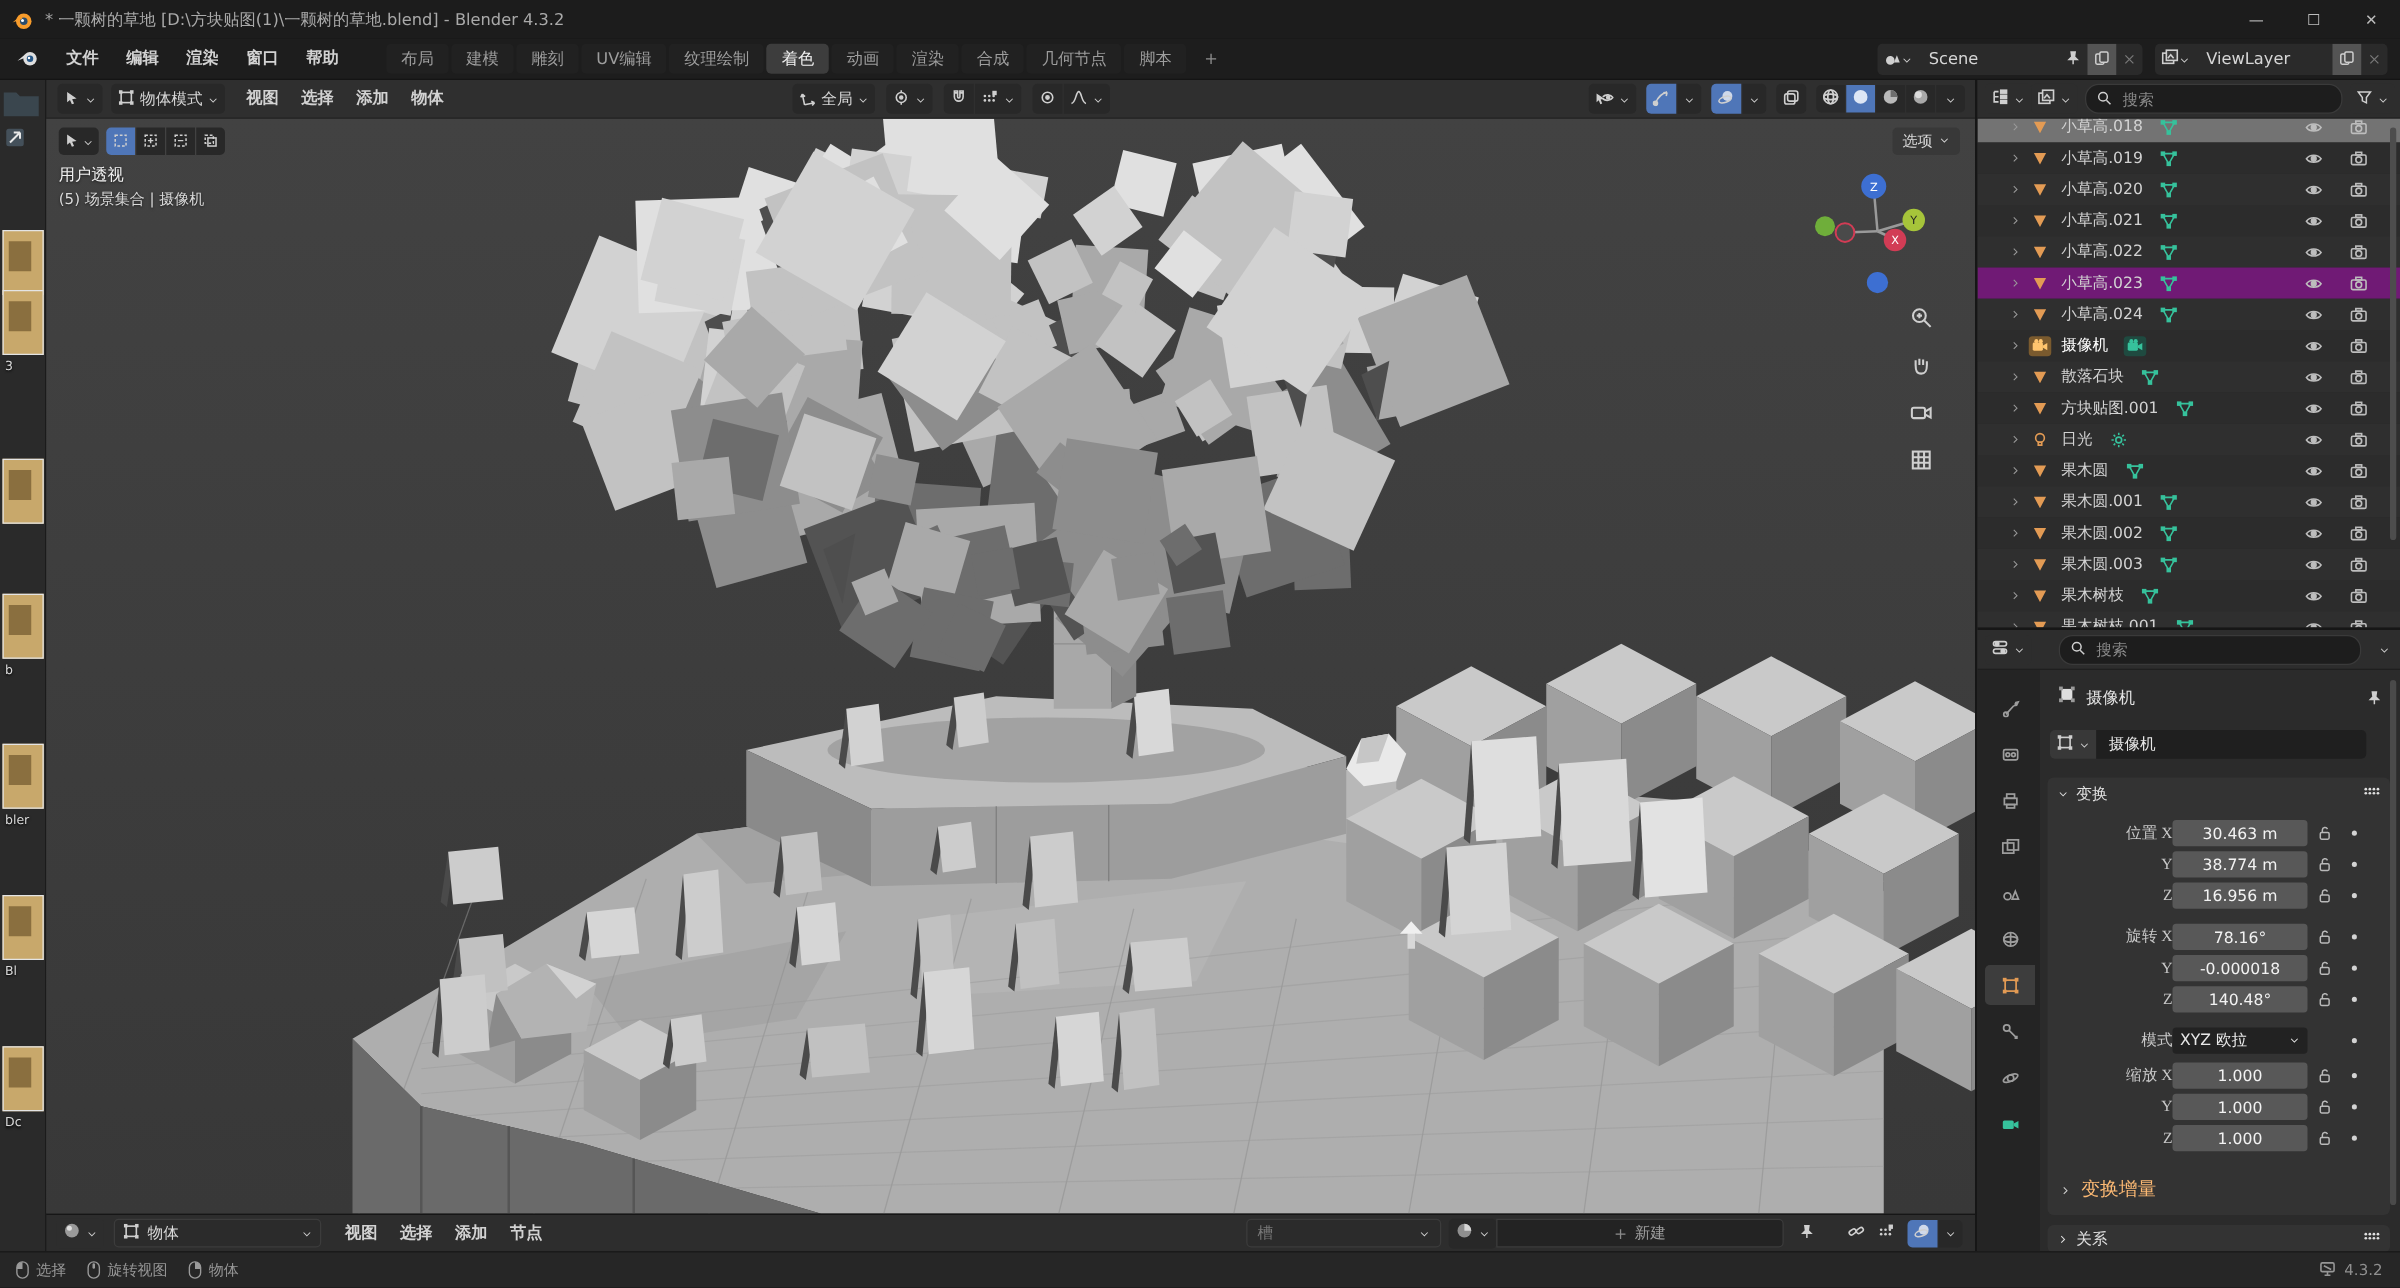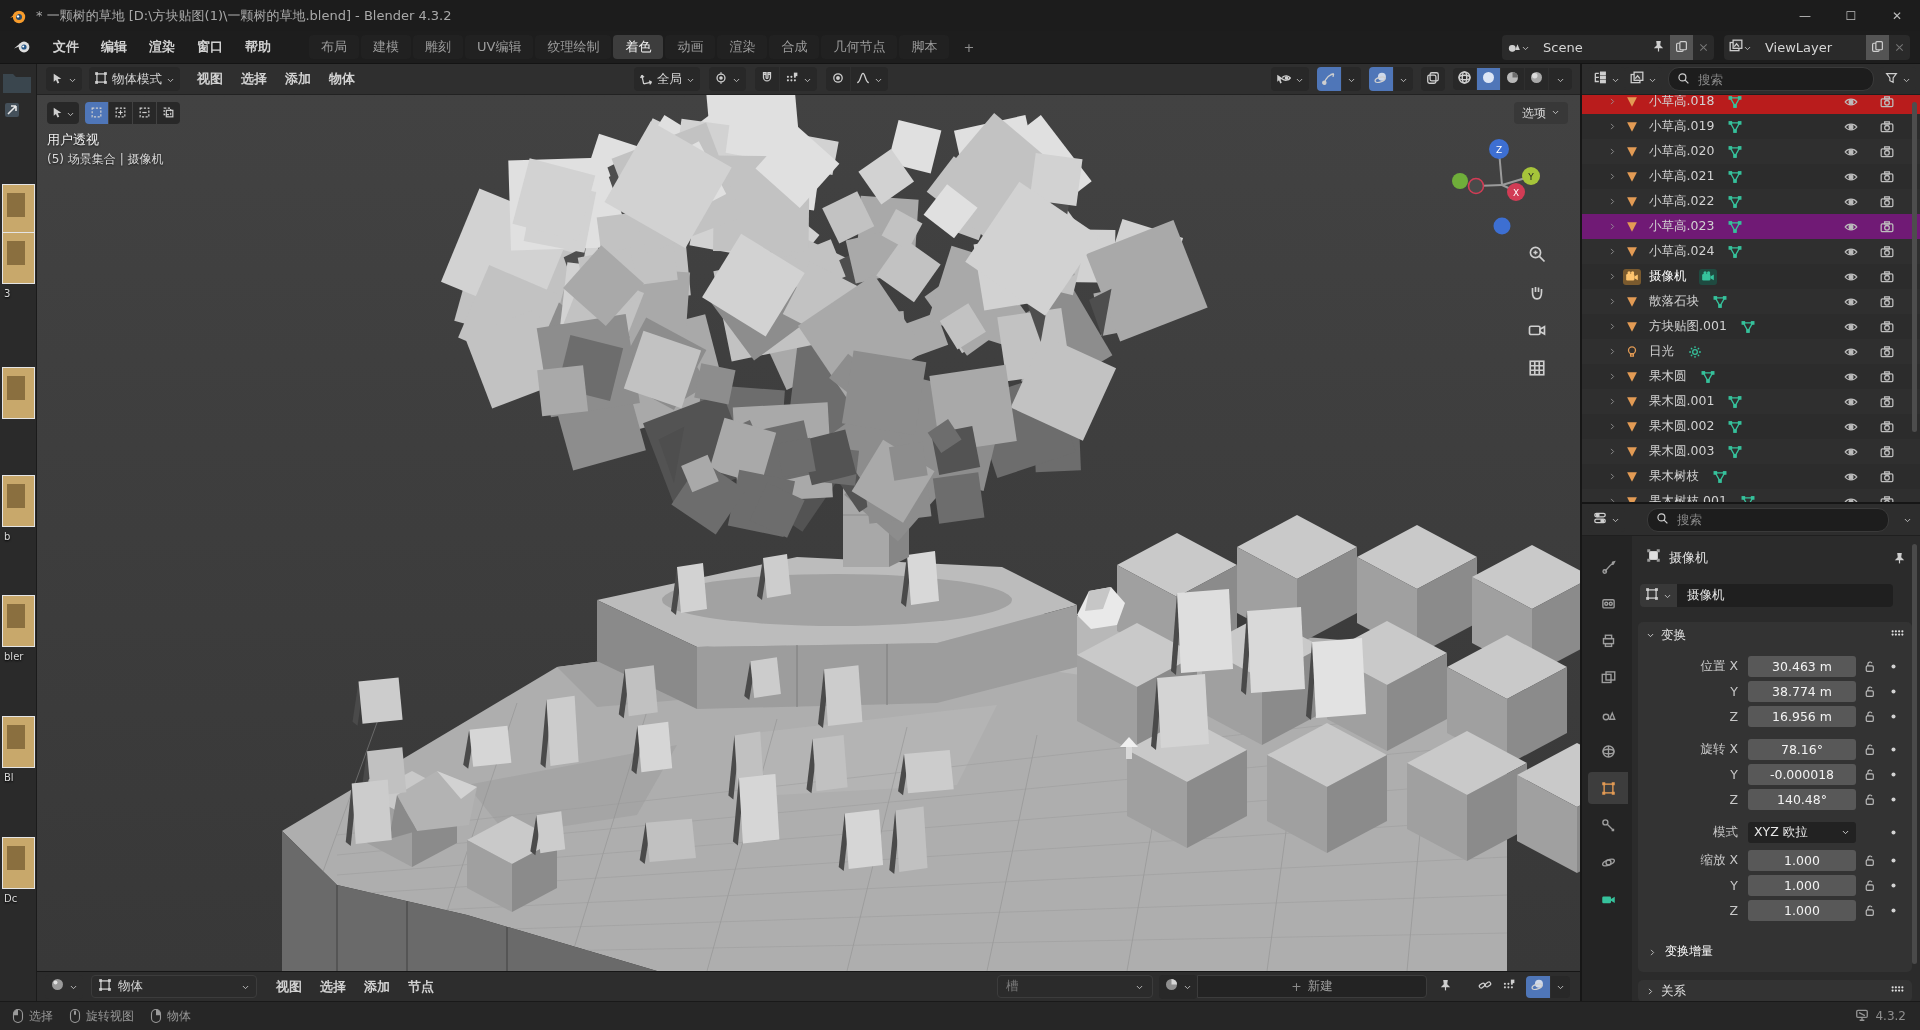--- a/index.html
+++ b/index.html
@@ -55,21 +55,21 @@
   #outliner-scroll{position:absolute;right:3px;top:38px;width:5px;height:330px;background:#4d4d4d;border-radius:3px;}
   
   #props{position:absolute;left:0;top:438px;width:100%;height:499px;background:#2b2b2b;border-top:2px solid #161616;box-sizing:border-box;}
   #props-header{position:absolute;left:0;top:0;width:100%;height:32px;background:#2d2d2d;border-bottom:1px solid #1f1f1f;box-sizing:border-box;display:flex;align-items:center;}
   #props-tabs{position:absolute;left:0;top:32px;width:50px;height:467px;background:#242424;}
   .ptab{position:absolute;left:6px;width:40px;height:32px;display:flex;align-items:center;justify-content:center;border-radius:4px 0 0 4px;color:#9d9d9d;}
   .ptab.active{background:#3d3d3d;}
   .panel{position:absolute;background:#333333;border-radius:5px;}
   .panelhead{font-size:12.5px;color:#e0e0e0;display:flex;align-items:center;gap:6px;padding:0 8px;height:26px;}
   .fieldrow{position:absolute;display:flex;align-items:center;}
-  .flabel{width:92px;text-align:right;font-size:12.5px;color:#c8c8c8;padding-right:10px;}
+  .flabel{width:92px;text-align:right;font-size:12.5px;color:#c8c8c8;font-family:Liberation Serif, serif;}
   .fval{width:108px;height:21px;background:#585858;border-radius:3px;color:#f2f2f2;font-size:12.5px;display:flex;align-items:center;justify-content:center;}
   .fdrop{width:108px;height:21px;background:#222222;border-radius:3px;color:#e8e8e8;font-size:12.5px;display:flex;align-items:center;justify-content:space-between;padding:0 6px;box-sizing:border-box;}
   .lockslot{width:26px;display:flex;justify-content:center;color:#b9b9b9;}
   .dotslot{width:22px;display:flex;justify-content:center;color:#d3d3d3;}
   #props-scroll{position:absolute;right:3px;top:40px;width:5px;height:420px;background:#4a4a4a;border-radius:3px;}
   
   #shaderbar{left:37px;top:971px;width:1543px;height:30px;background:#2d2d2d;border-top:1px solid #161616;box-sizing:border-box;display:flex;align-items:center;}
   .sbfield{background:#2b2b2b;border:1px solid #3c3c3c;border-radius:4px;height:23px;display:flex;align-items:center;box-sizing:border-box;}
   #newbtn{background:#232323;border:1px solid #3c3c3c;border-radius:0 4px 4px 0;height:23px;display:flex;align-items:center;justify-content:center;gap:6px;width:230px;color:#9c9c9c;font-size:12.5px;box-sizing:border-box;}
   
@@ -789,21 +789,21 @@
     <div class="pill" style="background:#2d2d2d;margin-right:4px">
         <span id="ol-funnel"><svg class="ic" width="13" height="13" viewBox="0 0 12 12" fill="none" stroke="currentColor" stroke-width="1.1">
             <path d="M1.5 1.5 h9 L7.5 5.5 v4 l-3-1.5 v-2.5 Z"></path>
           </svg></span>
         <span id="ol-chev3"><svg class="ic" width="9" height="9" viewBox="0 0 12 12" fill="none" stroke="currentColor" stroke-width="1.1">
             <path d="M2.5 4 6 7.5 9.5 4"></path>
           </svg></span>
       </div>
   </div>
   <div id="outliner-body">
-      <div class="olrow" style="top: -6px; background: #b91c1c;">
+      <div class="olrow" style="top: -6px; background: #737373;">
         <span style="margin-left: 26px; color: rgb(154, 154, 154); display: flex;">
           <svg class="ic" width="9" height="9" viewBox="0 0 12 12" fill="none" stroke="currentColor" stroke-width="1.1">
             <path d="M4 2.5 7.5 6 4 9.5"></path>
           </svg>
         </span>
         <span class="iconpill" style="margin-left: 6px; color: rgb(227, 155, 84);">
           <svg class="ic" width="14" height="14" viewBox="0 0 12 12" fill="none" stroke="currentColor" stroke-width="1.1">
             <path d="M1.8 2 H10.2 L6 10 Z" fill="currentColor" stroke="none"></path>
           </svg>
         </span>
@@ -1680,21 +1680,21 @@
               <svg class="ic" width="11" height="11" viewBox="0 0 12 12" fill="none" stroke="currentColor" stroke-width="1.1">
                 <circle cx="6" cy="6" r="2.2" fill="currentColor" stroke="none"></circle>
               </svg>
             </div>
           </div>
         </div>
       <div class="row" style="position:absolute;left:10px;top:320px;gap:8px">
         <span id="td-chev"><svg class="ic" width="9" height="9" viewBox="0 0 12 12" fill="none" stroke="currentColor" stroke-width="1.1">
               <path d="M4 2.5 7.5 6 4 9.5"></path>
             </svg></span>
-        <span style="font-size:12px;color:#ffffff">变换增量</span>
+        <span style="font-size:15px;color:#fdba74">变换增量</span>
       </div>
     </div>
 
     <div class="panel" style="left:56px;top:476px;width:274px;height:22px">
       <div class="panelhead" style="height:22px">
         <span id="rel-chev"><svg class="ic" width="9" height="9" viewBox="0 0 12 12" fill="none" stroke="currentColor" stroke-width="1.1">
               <path d="M4 2.5 7.5 6 4 9.5"></path>
             </svg></span>
         <span>关系</span>
         <span style="flex:1"></span>

